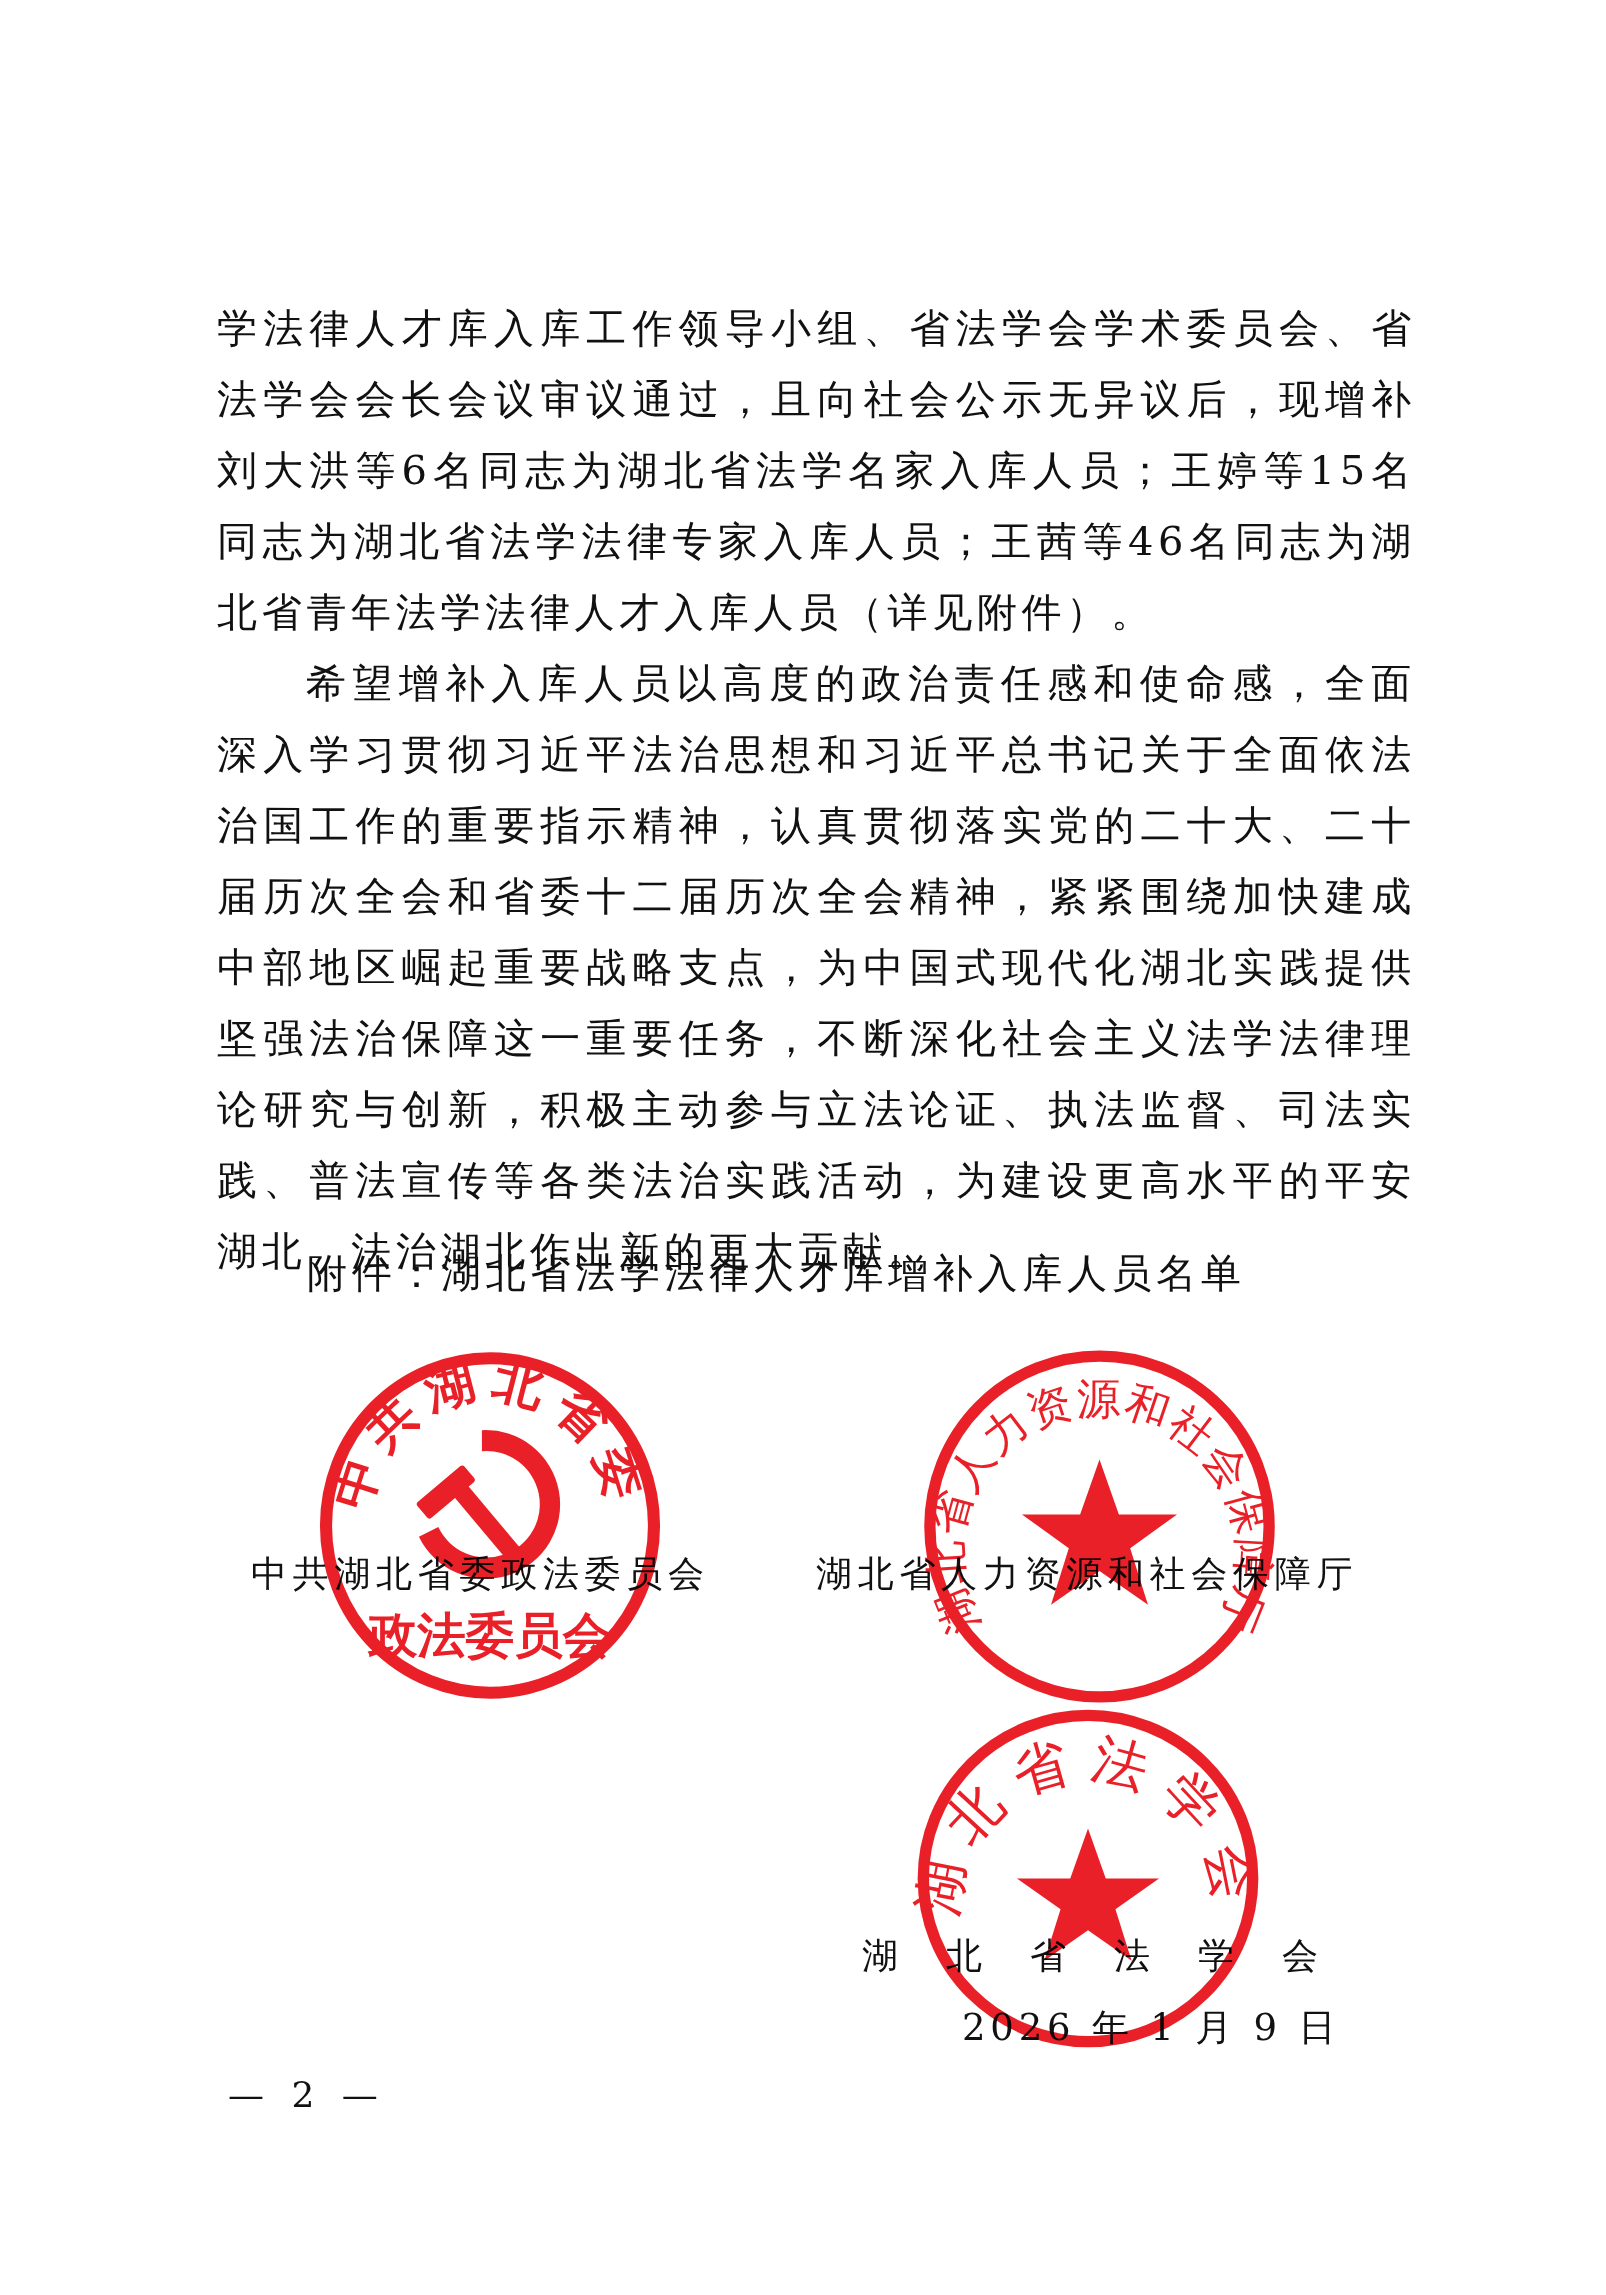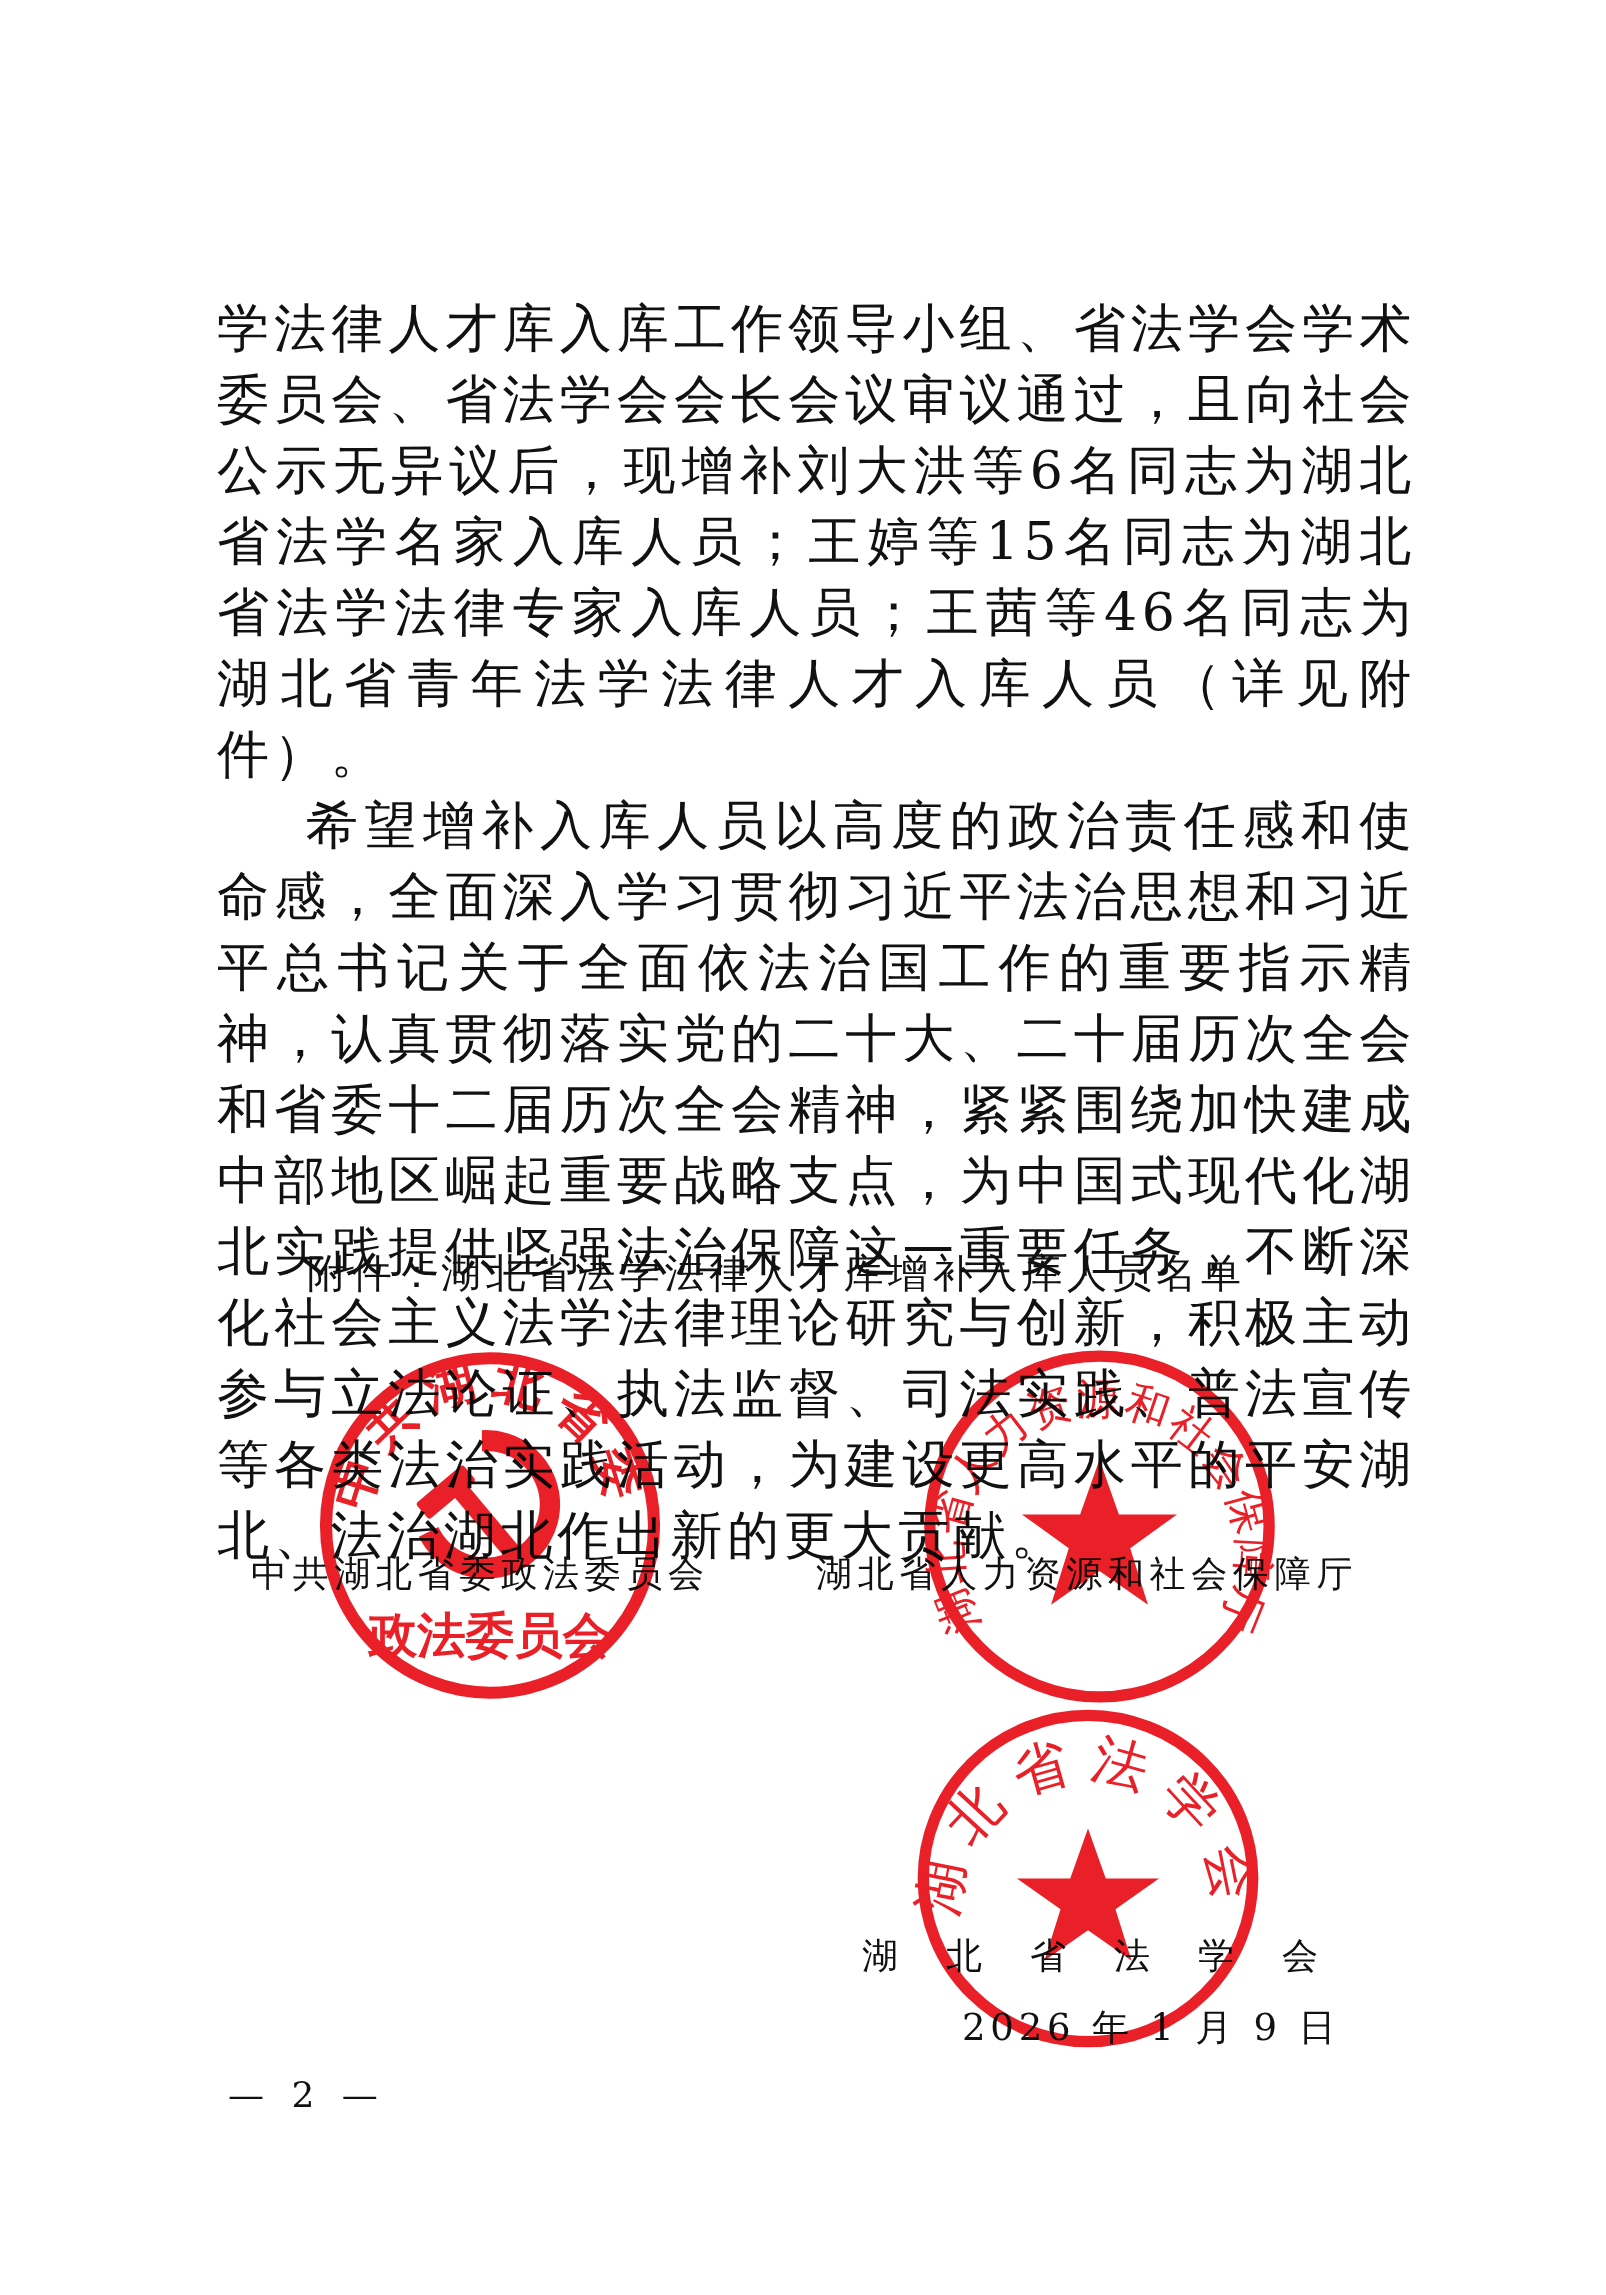--- a/index.html
+++ b/index.html
@@ -1,21 +1,21 @@
 <!DOCTYPE html>
 <html style="font-size:13px"><head>
   <meta charset="utf-8">
   <style>
     html, body { margin: 0; padding: 0; background: #ffffff; }
     body { width: 1607px; height: 2295px; position: relative; overflow: hidden;
            font-family: "DejaVu Serif", "Liberation Serif", serif; color: #111; }
     .page { position: absolute; left: 0; top: 0; width: 1607px; height: 2295px; background: #fff; }
 
     .body-text { position: absolute; left: 217px; top: 293px; width: 1199px; }
-    .para { margin: 0; font-size: 52px; line-height: 71px; letter-spacing: 4.7px;
+    .para { margin: 0; font-size: 40px; line-height: 71px; letter-spacing: 4.7px;
             text-align: justify; text-align-last: left; }
     .para.indent { text-indent: 89px; }
     .para + .para { margin-top: 0; }
     .attachment { position: absolute; left: 307px; top: 1246px; font-size: 40px; letter-spacing: 4.7px; white-space: nowrap; text-align: center; }
 
     .seal { position: absolute; }
     .seal svg { width: 100%; height: 100%; display: block; }
 
     .sig { position: absolute; font-size: 36px; white-space: nowrap; color: #111; z-index: 2; }
     .sig1 { left: 251px; top: 1550px; letter-spacing: 5.7px; }

